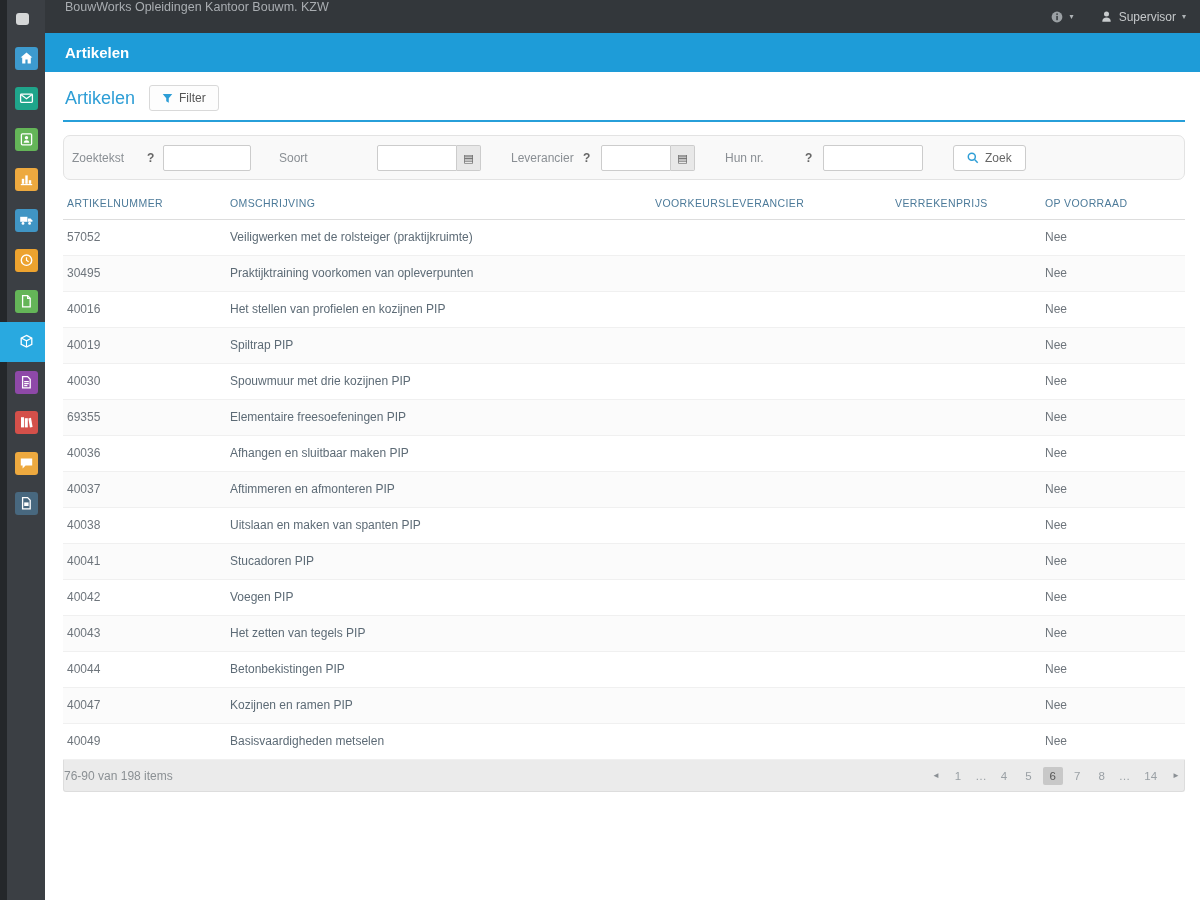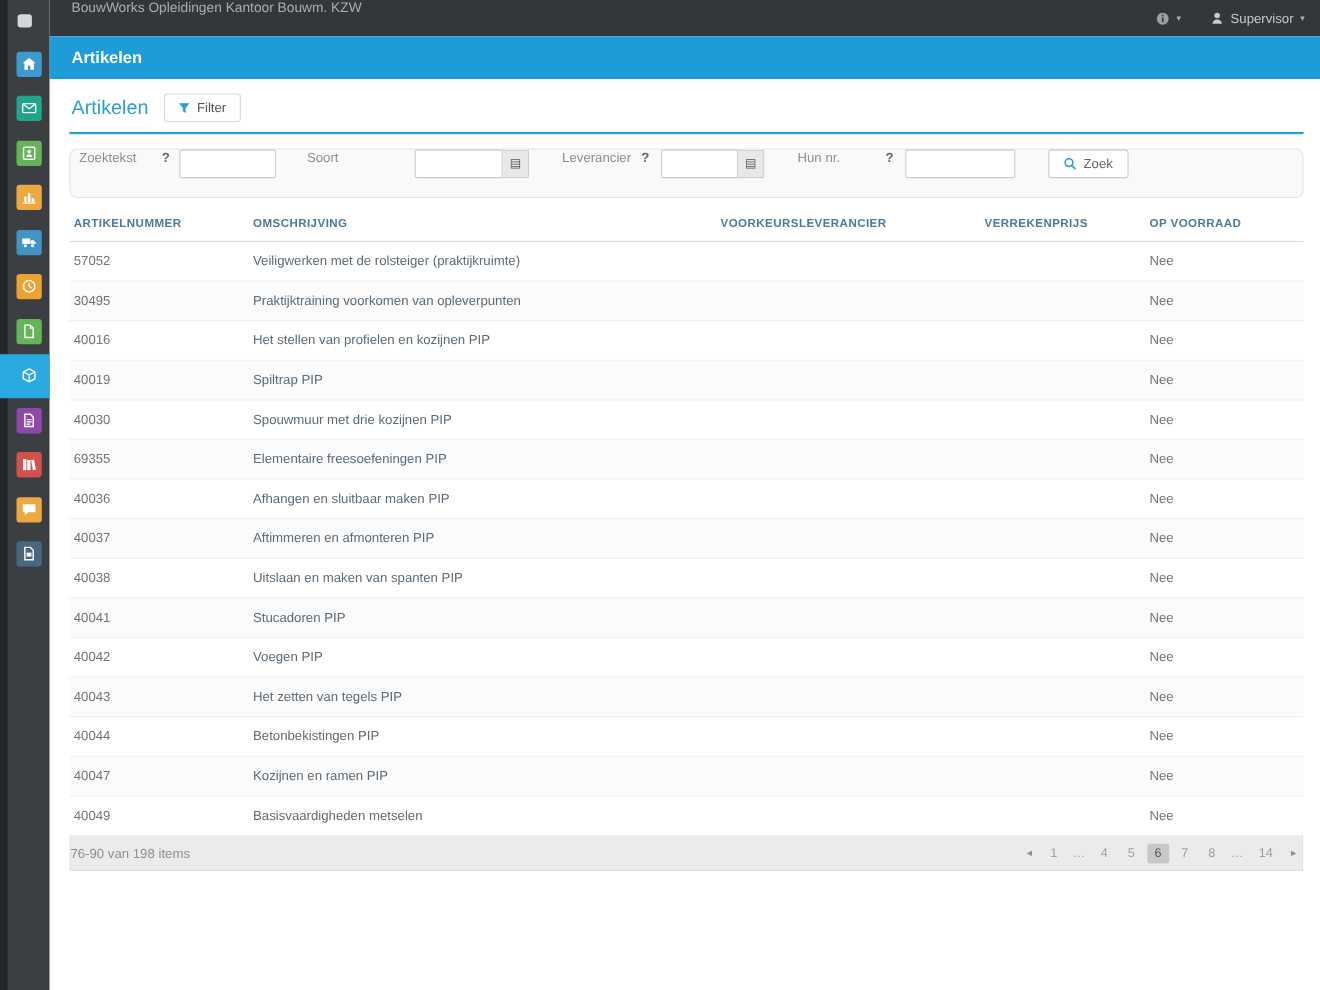--- a/index.html
+++ b/index.html
@@ -37,37 +37,37 @@
     padding:13px 15px 0 18px; }
   .content-head { display:flex; align-items:center; height:26px; }
   .content-head h2 { color:#2e9ed6; font-size:18px; font-weight:400; padding-left:2px; }
   .filter-btn { margin-left:14px; display:flex; align-items:center; gap:6px; background:#fdfdfd;
     border:1px solid #d9d9d9; border-radius:3px; padding:5px 12px; font-size:12px; color:#555;
     font-family:inherit; cursor:pointer; }
   .blue-rule { margin-top:9px; border-bottom:2px solid #279fd9; }
 
   
   .filter-panel { margin-top:13px; height:45px; background:#f9f9f9; border:1px solid #e3e3e3;
-    border-radius:7px; display:flex; align-items:flex-start; padding:0 8px; }
+    border-radius:7px; display:flex; align-items:center; padding:0 8px; }
   .flabel { color:#8a8f94; font-size:12px; }
   .l1 { width:75px; } .l2 { margin-left:28px; width:98px; } .l3 { margin-left:30px; width:72px; } .l4 { margin-left:30px; width:80px; }
   .qmark { font-size:12px; font-weight:bold; color:#666; width:10px; }
   .fin { height:26px; border:1px solid #ccc; border-radius:2px; background:#fff; font-size:12px;
     padding:0 5px; color:#555; font-family:inherit; }
   .in1 { width:88px; margin-left:6px; } .in2 { width:80px; } .in3 { width:70px; margin-left:8px; } .in4 { width:100px; margin-left:8px; }
   .lookup-btn { height:26px; width:24px; border:1px solid #ccc; border-left:none; background:#e8e8e8;
     border-radius:0 2px 2px 0; font-size:11px; color:#555; cursor:pointer; line-height:24px; text-align:center; }
   .grp { display:flex; align-items:center; }
   .zoek-btn { margin-left:30px; display:flex; align-items:center; gap:6px; background:#fff;
     border:1px solid #ccc; border-radius:3px; padding:5px 13px; font-size:12px; color:#666;
     font-family:inherit; cursor:pointer; }
 
   
   table { width:100%; border-collapse:collapse; table-layout:fixed; margin-top:8px; }
-  thead th { text-align:left; font-size:10.5px; letter-spacing:.4px; color:#4c7a99; font-weight:700;
+  thead th { text-align:left; font-size:10.5px; letter-spacing:.4px; color:#4c7a99; font-weight:400;
     text-transform:uppercase; padding:9px 8px 10px 4px; border-bottom:1px solid #ddd; cursor:pointer; }
   tbody td { font-size:12px; padding:10px 8px 11px 4px; border-bottom:1px solid #f0f0f0; }
   tbody tr:nth-child(even) { background:#fbfbfb; }
   tbody tr { cursor:pointer; }
   td.c-num, td.c-stock { color:#6e757c; }
   td.c-desc { color:#5d6b76; }
 
   
   .grid-footer { height:32px; background:#ebebeb; border:1px solid #ddd; border-top:none;
     display:flex; align-items:center; padding:0 0; border-radius:0 0 3px 3px; }

